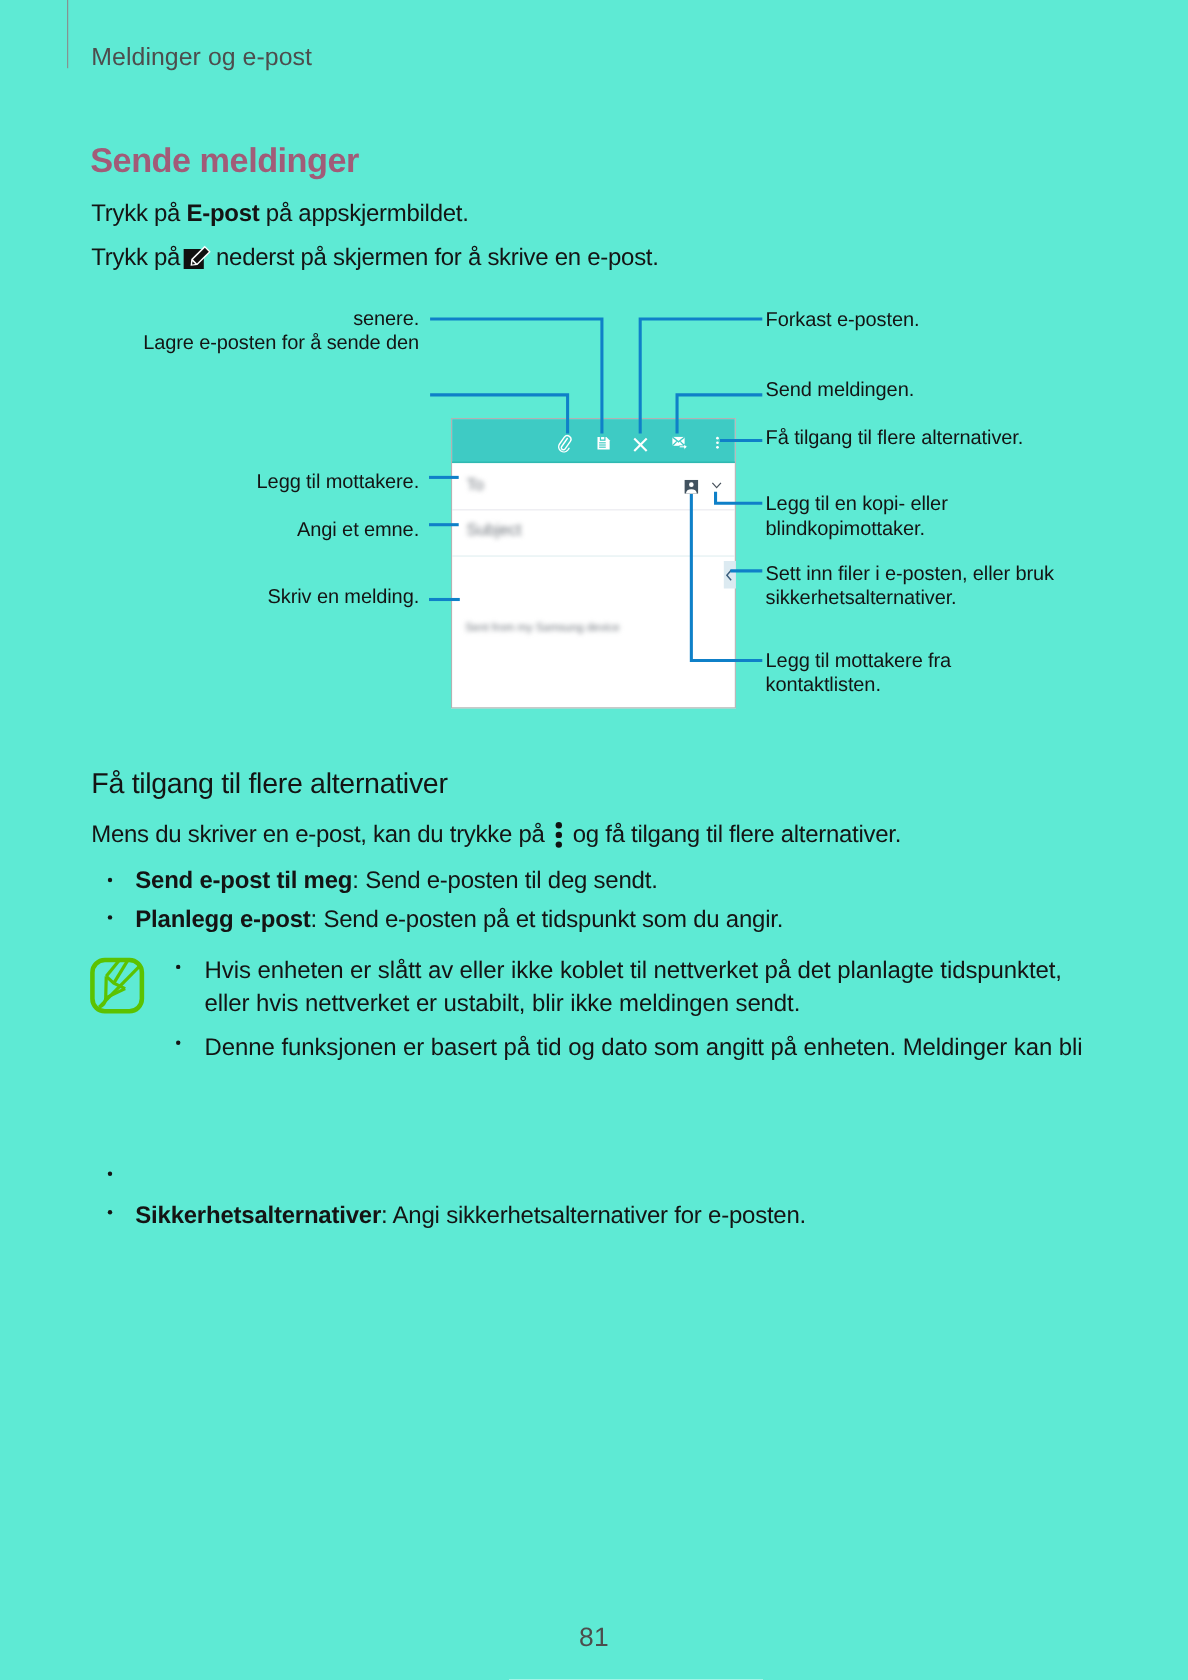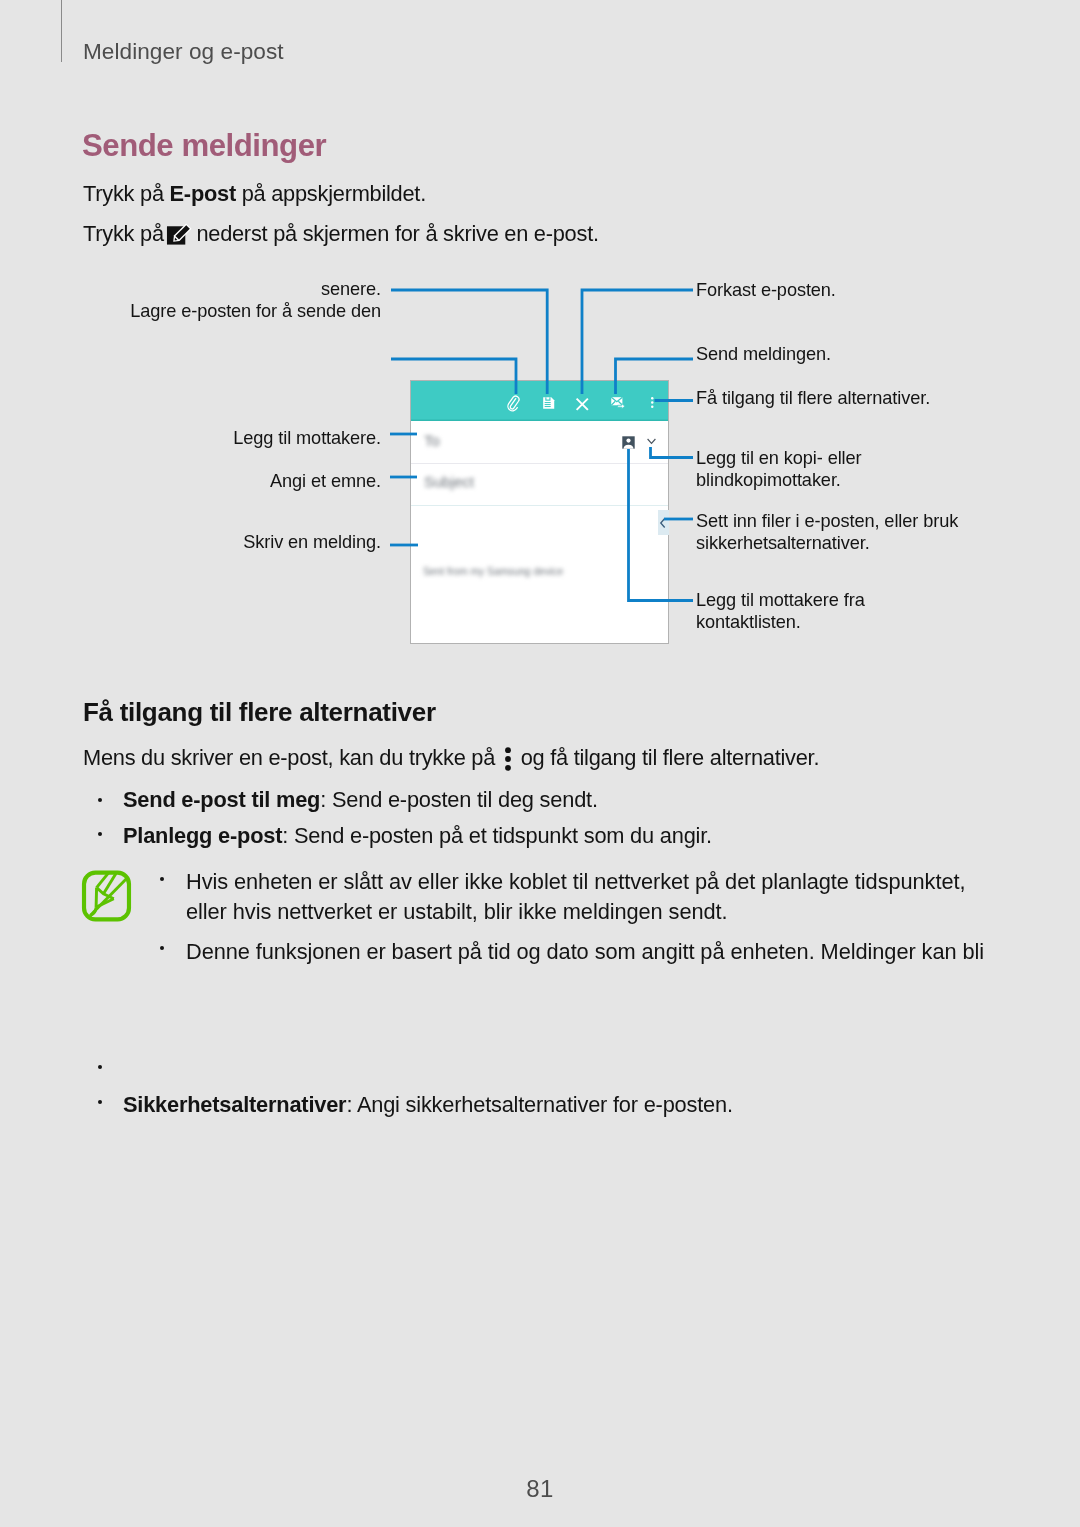--- a/index.html
+++ b/index.html
@@ -1,33 +1,33 @@
 <!DOCTYPE html>
 <html><head>
 <meta charset="utf-8">
 <style>
   html,body{margin:0;padding:0;background:#fff;}
   body{width:1080px;height:1527px;font-family:"Liberation Sans",sans-serif;
        -webkit-font-smoothing:antialiased;}
-  .page{position:relative;width:1080px;height:1527px;overflow:hidden;background:#e5e5e5;}
+  .page{position:relative;width:1080px;height:1527px;overflow:hidden;background:#5eead4;}
 
   .hdr-rule{position:absolute;left:61px;top:0px;width:1.2px;height:62px;background:#8a8a8a;}
   .hdr-text{position:absolute;left:83px;top:40px;font-size:22.6px;color:#4d4d4d;
             line-height:24px;letter-spacing:0.05px;white-space:nowrap;}
 
   .h1{position:absolute;left:82px;top:128px;margin:0;font-size:31.2px;font-weight:bold;color:#a15c78;
       line-height:36px;letter-spacing:-0.47px;white-space:nowrap;}
 
   .body-p{position:absolute;left:83px;font-size:21.8px;color:#141414;line-height:25px;
           letter-spacing:-0.25px;white-space:nowrap;}
   .body-p b{font-weight:bold;}
   .inline-ic{display:inline-block;vertical-align:-6px;margin:0 -3px 0 -5px;}
   .inline-dots{display:inline-block;vertical-align:-5.5px;margin:0 2px;}
 
-  .subh{position:absolute;left:83px;margin:0;font-size:26px;font-weight:bold;color:#141414;
+  .subh{position:absolute;left:83px;margin:0;font-size:26px;font-weight:normal;color:#141414;
         letter-spacing:-0.3px;line-height:28px;white-space:nowrap;}
 
   .pagenum{position:absolute;left:0;top:1475px;width:1080px;text-align:center;
            font-size:24px;color:#4d4d4d;letter-spacing:0.3px;}
 
   .callout{position:absolute;font-size:18.2px;color:#141414;line-height:22.3px;
            letter-spacing:-0.1px;white-space:nowrap;}
   .callout.ra{text-align:right;}
 
   svg.conn{position:absolute;left:0;top:0;width:1080px;height:700px;pointer-events:none;overflow:visible;}

